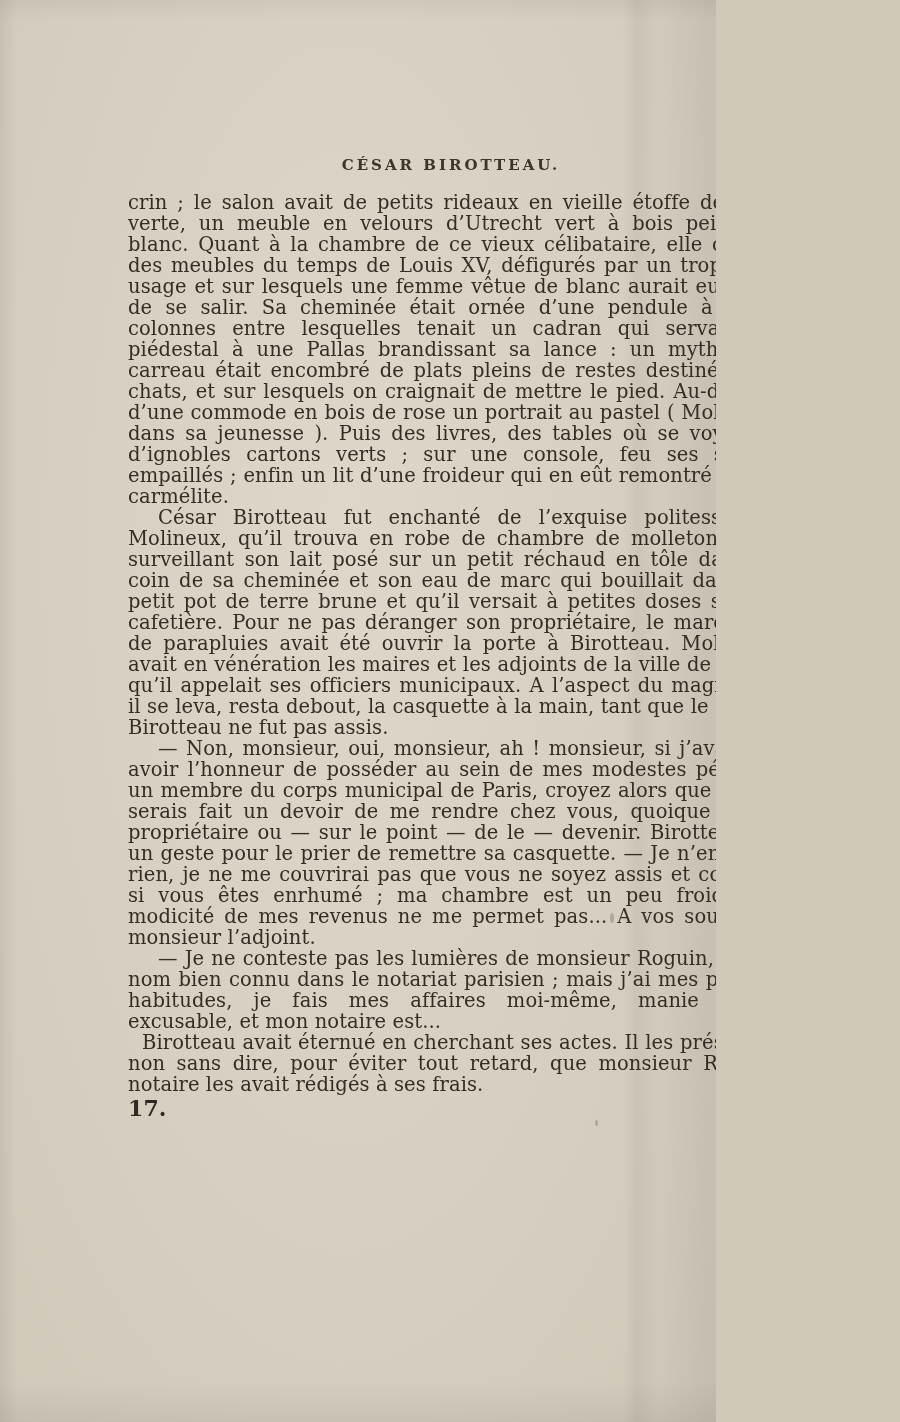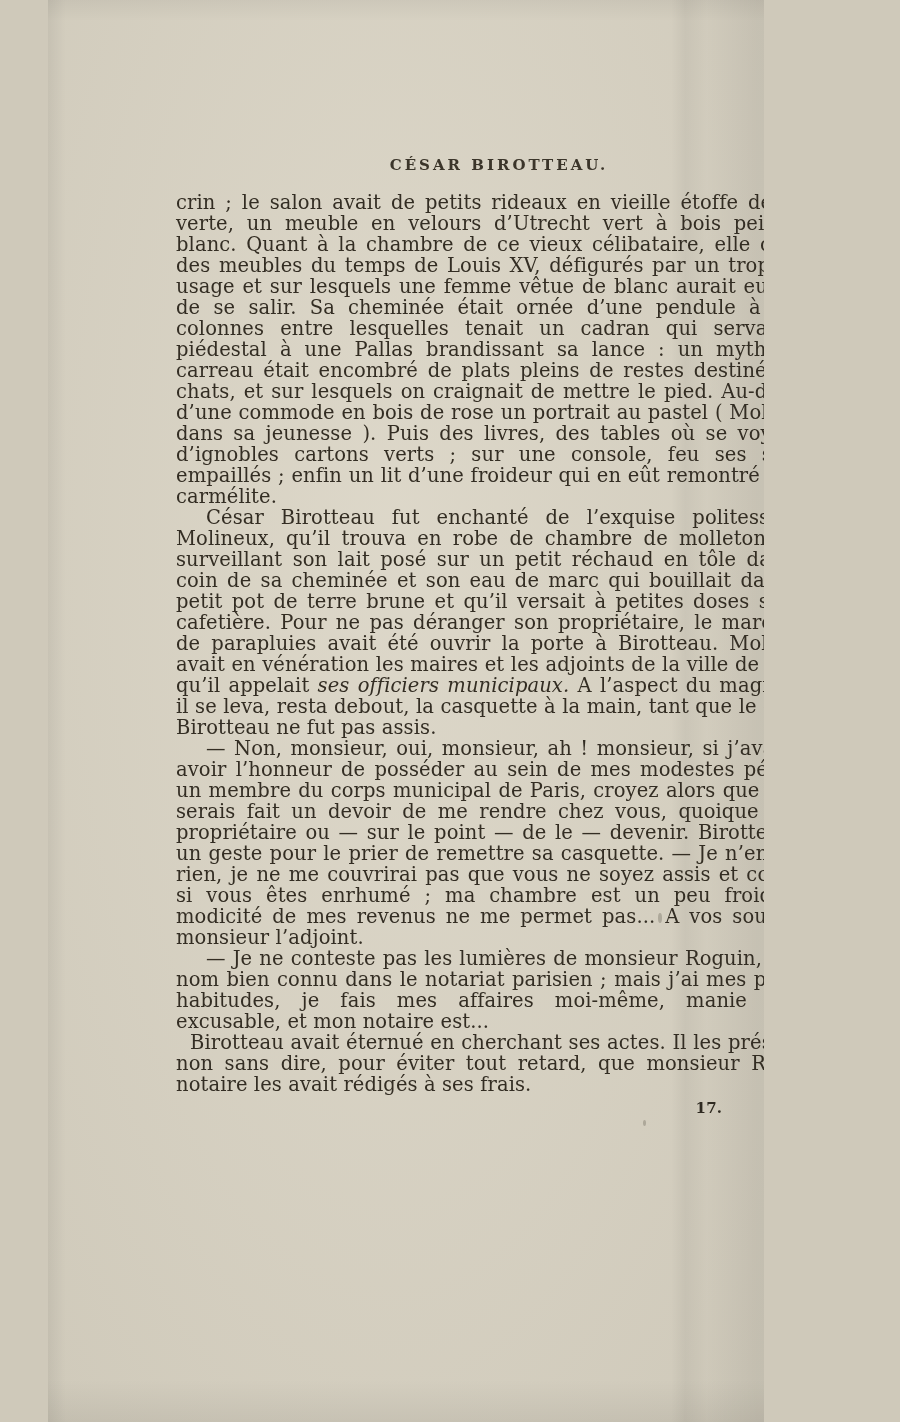--- a/index.html
+++ b/index.html
@@ -15,21 +15,20 @@
   .scan {
     position: relative;
     width: 716px;
     height: 1422px;
     overflow: hidden;
     background-color: #d9d3c3;
     background-image:
       radial-gradient(ellipse at 48% 38%, rgba(255,255,255,0.10), rgba(0,0,0,0.045) 95%),
       linear-gradient(to right, rgba(0,0,0,0.06), rgba(0,0,0,0) 2.5%, rgba(0,0,0,0) 87%, rgba(0,0,0,0.05) 89%, rgba(0,0,0,0.01) 92%, rgba(0,0,0,0.06) 99%),
       linear-gradient(to bottom, rgba(0,0,0,0.05), rgba(0,0,0,0) 1.5%, rgba(0,0,0,0) 97%, rgba(0,0,0,0.06));
-    margin-left: 48px;
   }
   .text-block {
     position: absolute;
     left: 128px;
     top: 150px;
     width: 646px;
   }
   .header-row {
     position: relative;
     height: 34px;
@@ -61,27 +60,26 @@
     margin: 0;
     text-indent: 30px;
   }
   .para.no-indent {
     text-indent: 0;
   }
   .para.small-indent {
     text-indent: 14px;
   }
   .ital {
-    font-style: italic;
   }
   .signature {
     margin-top: 3px;
-    text-align: right;
+    text-align: left;
     padding-right: 100px;
-    font-size: 15px;
+    font-size: 22px;
     font-weight: bold;
     color: #2f2a21;
   }
   
   .speck {
     position: absolute;
     background: rgba(60,55,45,0.25);
     border-radius: 50%;
   }
   .speck.s1 { width: 4px; height: 10px; right: 102px; top: 913px; }

